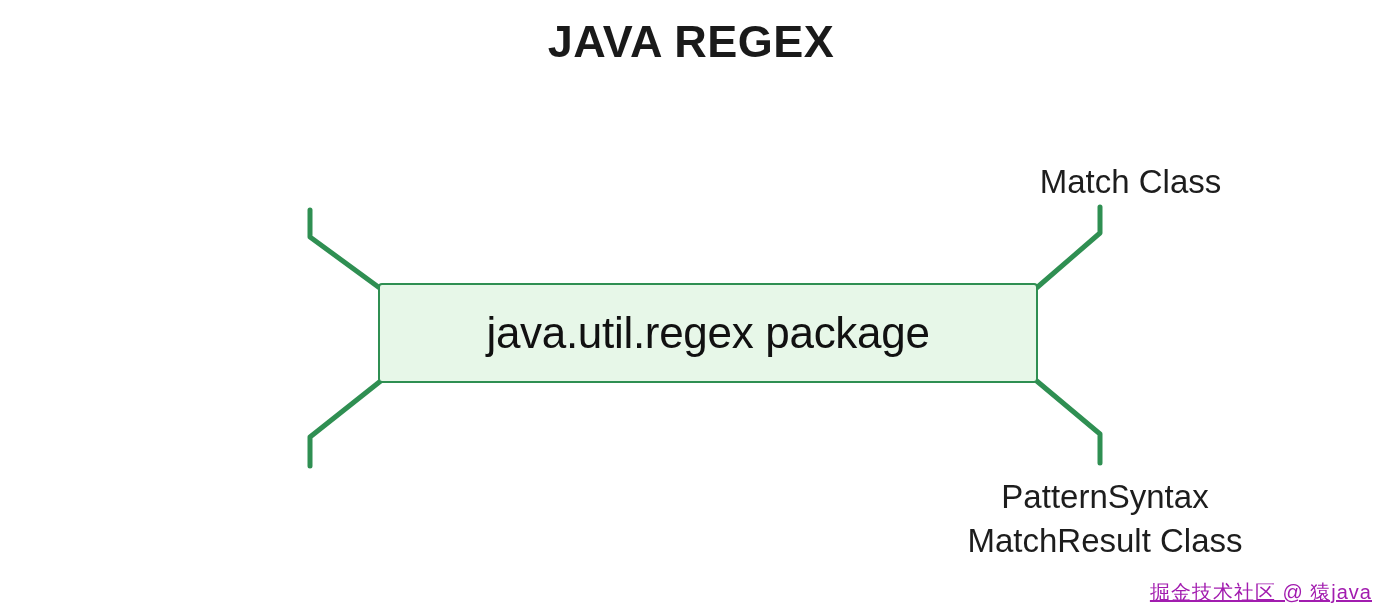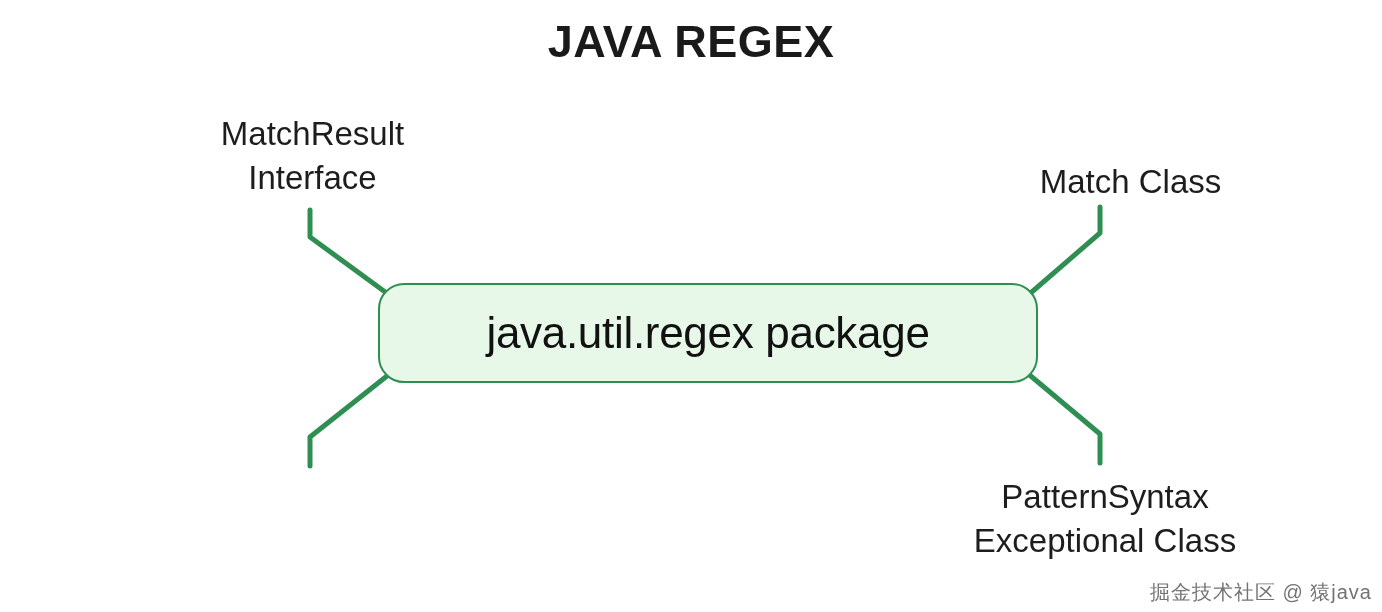--- a/index.html
+++ b/index.html
@@ -46,21 +46,21 @@
   
   .center-node {
     position: absolute;
     left: 378px;
     top: 283px;
     width: 660px;
     height: 100px;
     box-sizing: border-box;
     background: #e7f7e8;
     border: 2px solid #2f8f52;
-    border-radius: 26px;
+    border-radius: 4px;
     display: flex;
     align-items: center;
     justify-content: center;
   }
   .center-node-label {
     font-size: 44px;
     font-weight: 400;
     color: #111111;
     letter-spacing: -0.3px;
     line-height: 1;
@@ -81,23 +81,24 @@
   .leaf-tr { left: 958px;  top: 160px; width: 345px; }
   .leaf-bl { left: 140px;  top: 478px; width: 345px; }
   .leaf-br { left: 915px;  top: 475px; width: 380px; }
 
   
   .watermark {
     position: absolute;
     right: 10px;
     bottom: 6px;
     font-size: 20px;
-    color: #737373;
+    color: #a21caf;
     letter-spacing: 1px;
     white-space: nowrap;
+    text-decoration: underline;
   }
 </style>
 </head>
 <body>
 
 <div id="canvas">
 
   <div class="title">JAVA REGEX</div>
 
   <svg class="edges" viewBox="0 0 1382 612" width="1382" height="612" aria-hidden="true">
@@ -108,24 +109,22 @@
 
     <path d="M 310 466 L 310 437 L 392 372" fill="none" stroke="#2f8f52" stroke-width="5" stroke-linecap="round" stroke-linejoin="round"></path>
 
     <path d="M 1100 463 L 1100 434 L 1026 372" fill="none" stroke="#2f8f52" stroke-width="5" stroke-linecap="round" stroke-linejoin="round"></path>
   </svg>
 
   <div class="center-node">
     <span class="center-node-label">java.util.regex package</span>
   </div>
 
-  <div class="leaf leaf-tl">MatchResult
-Interface</div>
 
   <div class="leaf leaf-tr">Match Class</div>
 
 
   <div class="leaf leaf-br">PatternSyntax
-Exceptional Class</div>
+MatchResult Class</div>
 
   <div class="watermark">掘金技术社区 @ 猿java</div>
 
 </div>
 
 </body></html>

